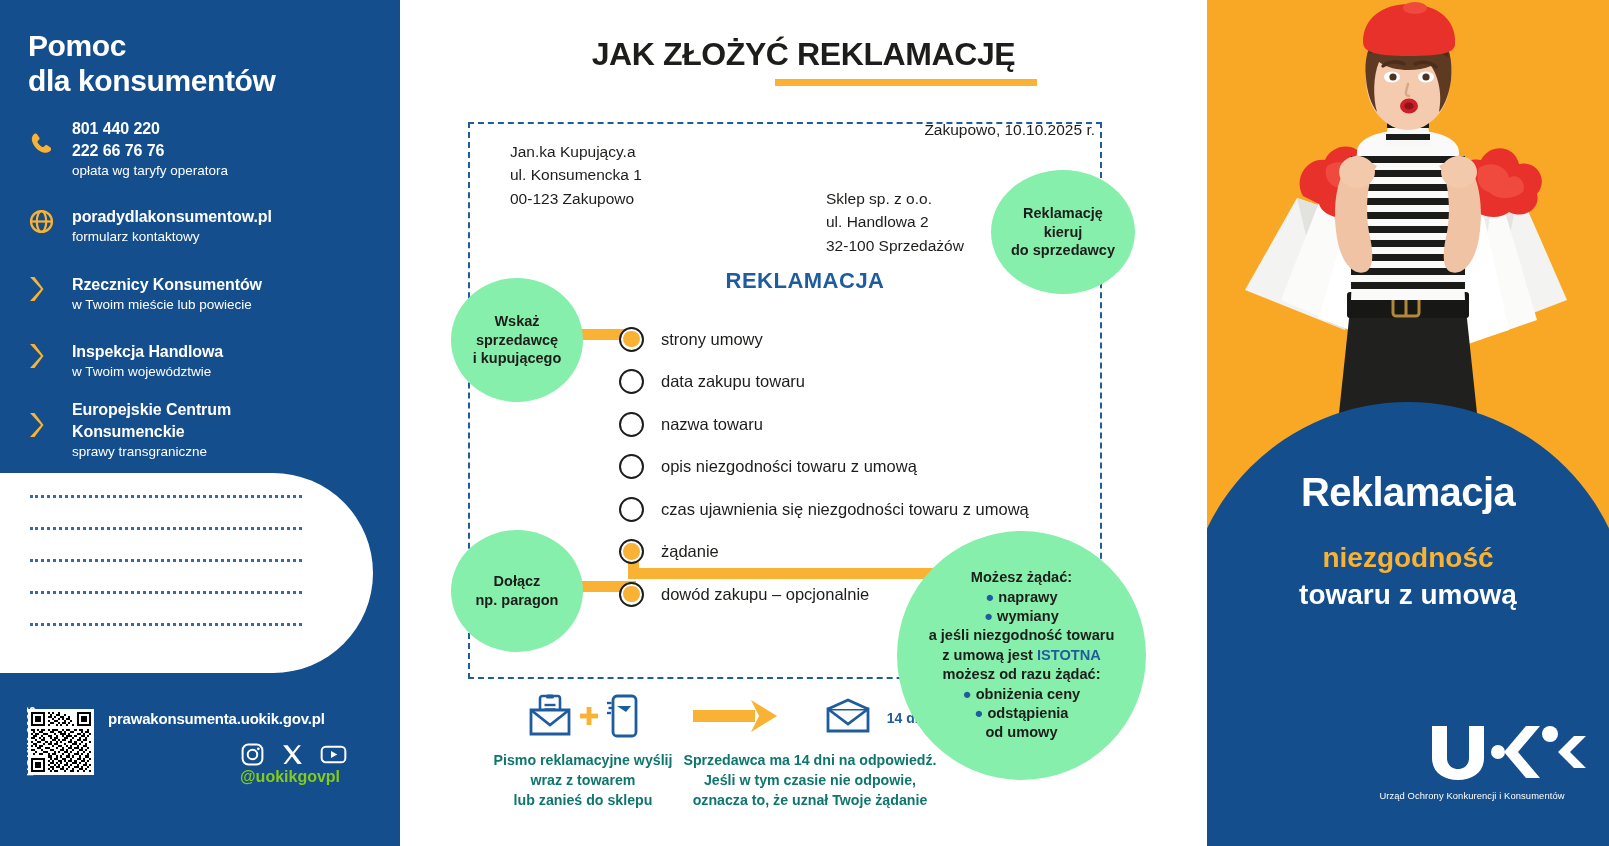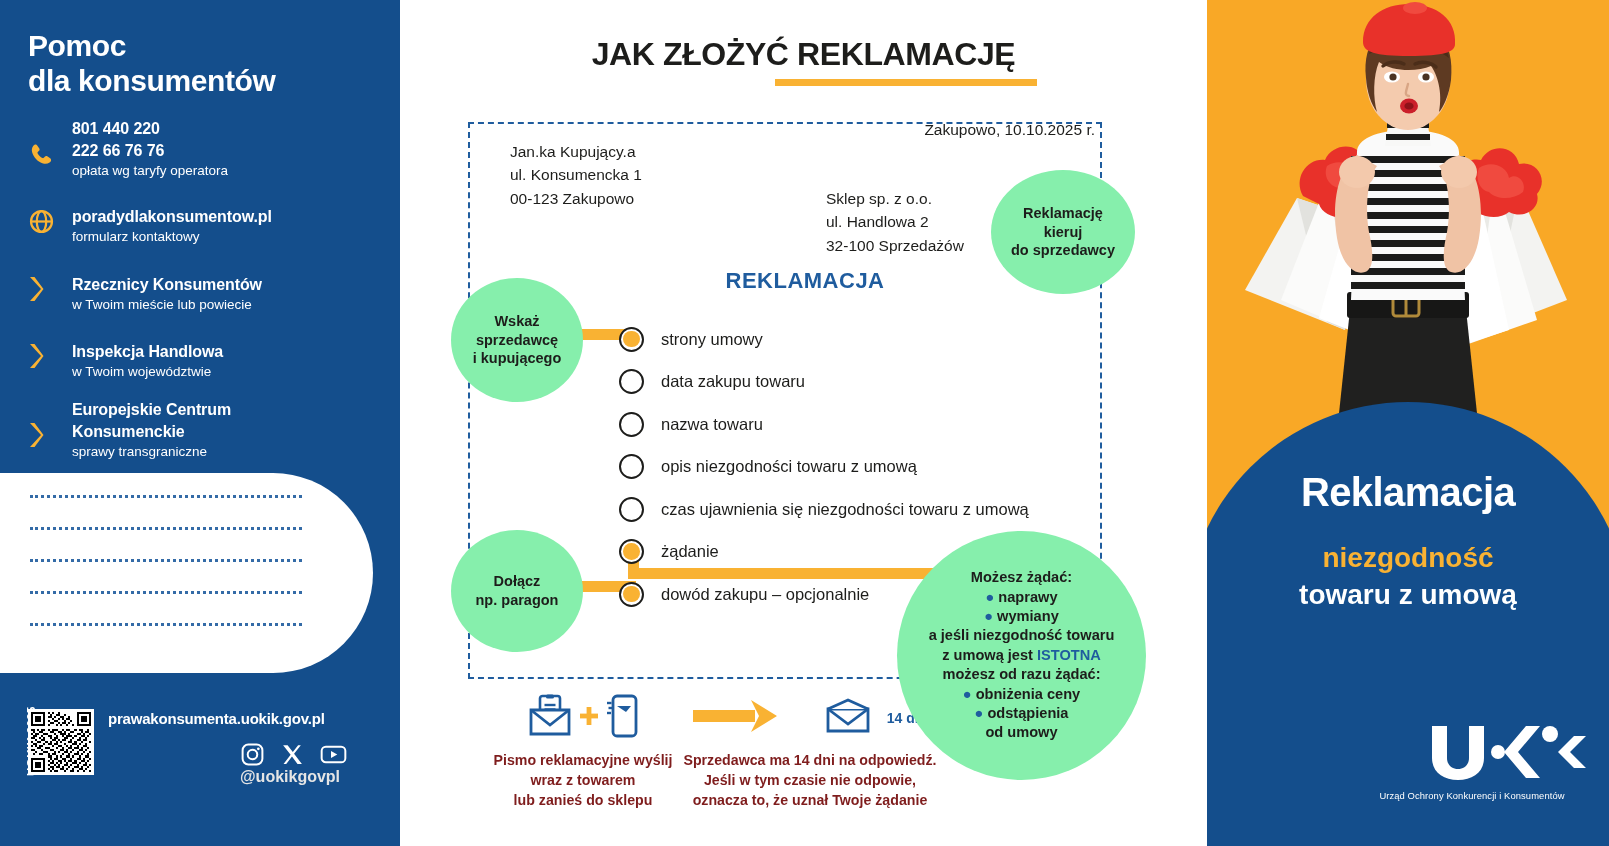--- a/index.html
+++ b/index.html
@@ -15,21 +15,21 @@
   .left-panel {
     position: absolute; left: 0; top: 0; width: 400px; height: 846px;
     background: #144e8c; overflow: hidden;
   }
   .left-title {
     position: absolute; left: 28px; top: 28px;
     color: #ffffff; font-size: 30px; font-weight: bold; line-height: 1.17;
     letter-spacing: -0.4px;
   }
   .contact-list { position: absolute; left: 28px; top: 118px; width: 350px; }
-  .contact-row { position: relative; display: flex; align-items: flex-end; margin-bottom: 18px; }
+  .contact-row { position: relative; display: flex; align-items: center; margin-bottom: 18px; }
   .contact-icon {
     width: 44px; min-width: 44px; height: 40px;
     display: flex; align-items: flex-start; justify-content: flex-start;
     padding-top: 2px;
   }
   .contact-text { color: #ffffff; }
   .c-strong { font-size: 16px; font-weight: bold; line-height: 1.38; letter-spacing:-0.1px;}
   .c-sub { font-size: 13.5px; font-weight: normal; line-height: 1.3; }
 
   
@@ -53,21 +53,21 @@
     background: #ffffff; padding: 3px;
   }
   .qr-box canvas, .qr-box .qr-grid { display:block; }
   .site-url {
     position: absolute; left: 108px; top: 710px;
     color: #ffffff; font-size: 15px; font-weight: bold; letter-spacing: -0.2px;
   }
   .social-row { position: absolute; left: 240px; top: 742px; display: flex; gap: 15px; align-items: center;}
   .social-handle {
     position: absolute; left: 240px; top: 768px;
-    color: #e5e5e5; font-size: 16px; font-weight: bold;
+    color: #84cc16; font-size: 16px; font-weight: bold;
   }
 
   
   .center-panel {
     position: absolute; left: 400px; top: 0; width: 807px; height: 712px; background: #ffffff;
   }
   .main-title {
     position: absolute; left: 0; top: 36px; width: 807px; text-align: center;
     font-size: 32px; font-weight: bold; color: #1d1d1b; letter-spacing: -0.4px;
   }
@@ -133,21 +133,21 @@
   .conn-dolacz { left: 170px; top: 581px; width: 66px; height: 11px; }
   .conn-zad-h1 { left: 228px; top: 560px; width: 11px; height: 18px; }
   .conn-zad-h2 { left: 228px; top: 568px; width: 375px; height: 11px; }
 
   
   .bottom-row { position: absolute; left: 0; top: 690px; width: 807px; }
   .bi-group1 { position: absolute; left: 58px; top: 0; width: 250px; text-align: center; }
   .bi-group2 { position: absolute; left: 250px; top: 0; width: 320px; text-align: center; }
   .bi-icons { display: flex; align-items: center; justify-content: center; gap: 6px; height: 56px; }
   .bi-caption {
-    margin-top: 4px; font-size: 14.2px; font-weight: bold; color: #7f1d1d; line-height: 1.42;
+    margin-top: 4px; font-size: 14.2px; font-weight: bold; color: #0f766e; line-height: 1.42;
   }
   .days-badge {
     font-size: 14px; font-weight: bold; color: #1f5c9e; margin-left: 10px;
   }
 
   
   .right-panel {
     position: absolute; left: 1207px; top: 0; width: 402px; height: 846px;
     background: #f9a826; overflow: hidden;
   }

